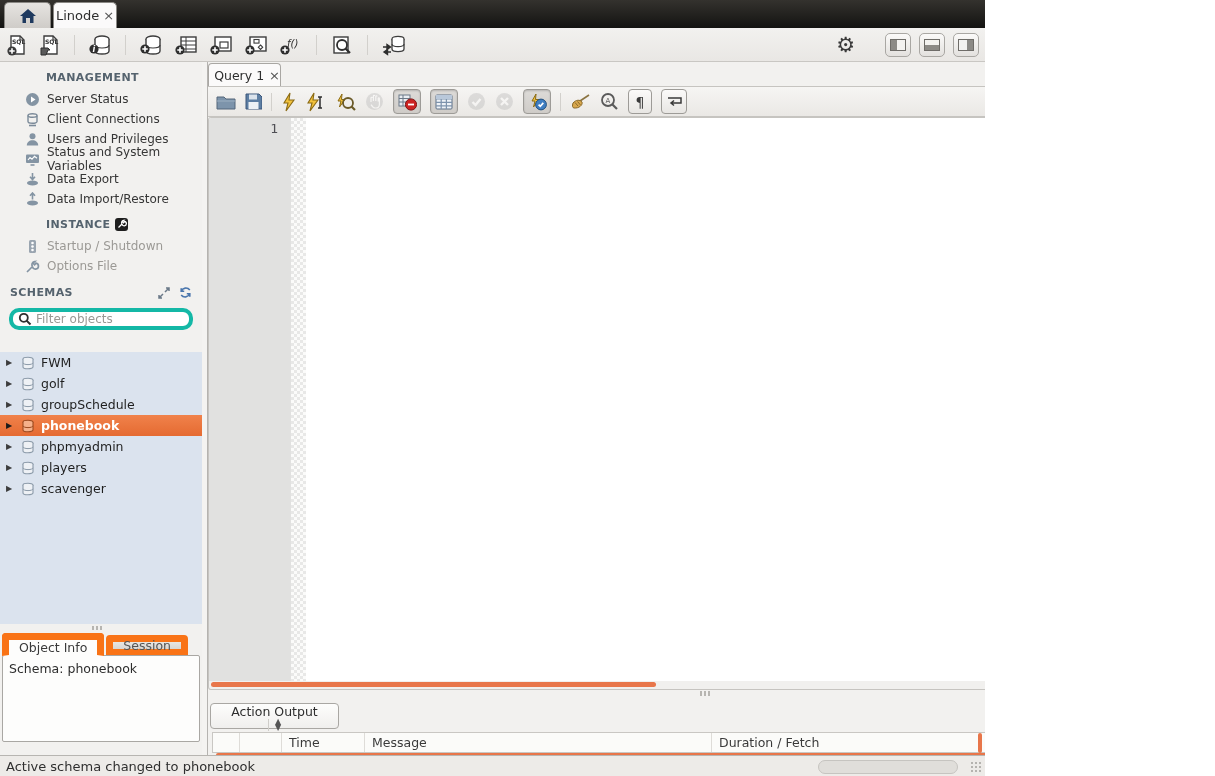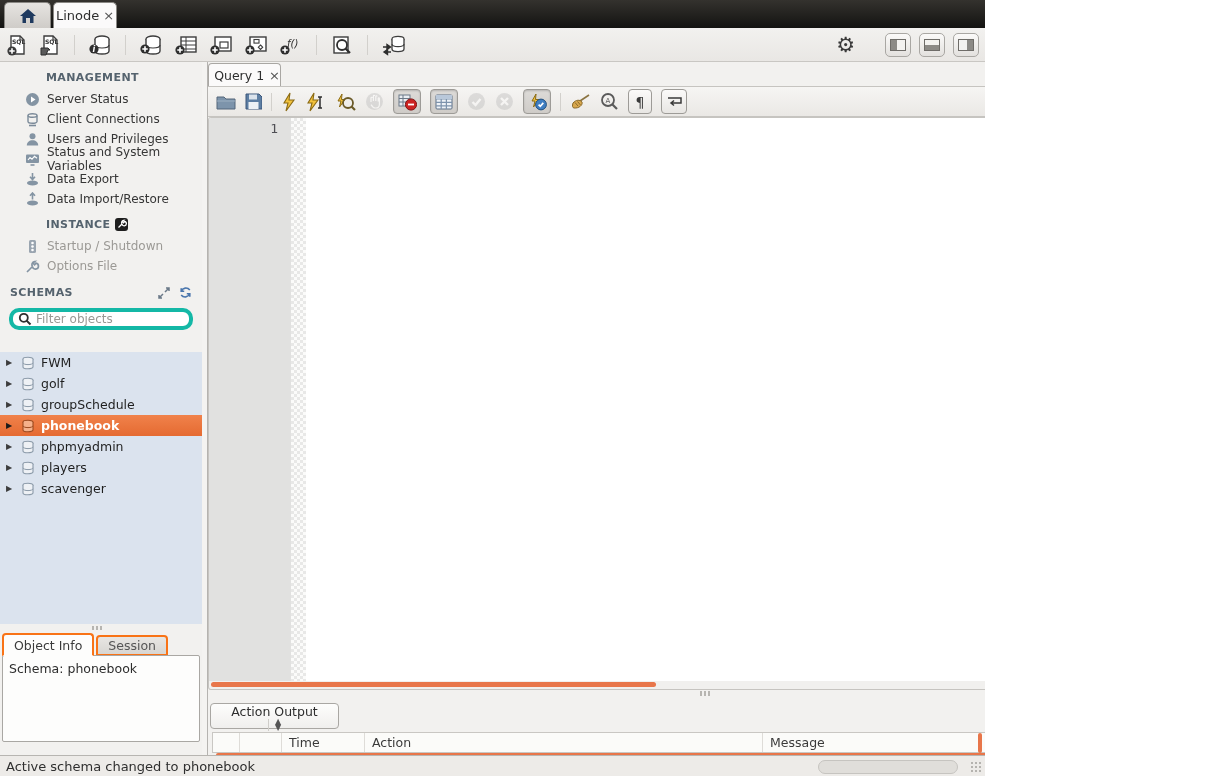--- a/index.html
+++ b/index.html
@@ -42,21 +42,21 @@
   .schema-row { display:flex; align-items:center; height:21px; padding-left:6px; gap:6px; font-size:12.5px; color:#1f1f1f; cursor:default; }
   .schema-row .tri { font-size:8px; color:#3c3c3c; width:9px; }
   .schema-row.selected { background:linear-gradient(#f0824b,#e56a31); color:#fff; font-weight:bold; }
   .schema-row.selected .tri { color:#1a1a1a; }
 
   .hsplit { position:absolute; bottom:123px; left:0; width:202px; height:8px; background:#f2f1ef; }
   .hsplit .dots { position:absolute; left:92px; top:2px; display:flex; gap:2px; }
   .hsplit .dots i { display:block; width:2px; height:4px; background:#b7b5b1; }
 
   .info-tabs { position:absolute; bottom:99px; left:2px; display:flex; align-items:flex-end; }
-  .info-tab { height:23px; padding:0 10px; display:flex; align-items:center; font-size:12.5px; border:2px solid #f97316; border-radius:4px 4px 0 0; color:#3a3a3a; }
+  .info-tab { height:23px; padding:0 10px; display:flex; align-items:center; font-size:12.5px; border:7px solid #f97316; border-radius:4px 4px 0 0; color:#3a3a3a; }
   .info-tab.active { background:#fdfdfc; border-bottom:1px solid #fdfdfc; z-index:2; }
   .info-tab.inactive { background:linear-gradient(#e8e6e3,#d8d6d2); height:21px; margin-left:2px; color:#555; }
   .info-panel { position:absolute; bottom:13px; left:2px; width:198px; height:87px; background:#fdfdfc; border:1px solid #a9a7a3; border-radius:2px; padding:5px 6px; font-size:12.5px; color:#2d2d2d; }
 
   
   .main { position:absolute; top:62px; left:208px; right:0; bottom:21px; background:#f2f1ef; }
   .query-tabbar { position:absolute; top:0; left:0; right:0; height:24px; }
   .query-tab { position:absolute; left:0; top:1px; height:23px; width:73px; background:#fbfafa; border:1px solid #a9a7a3; border-bottom:none; border-radius:4px 4px 0 0; display:flex; align-items:center; justify-content:flex-end; gap:5px; font-size:12.5px; color:#2e2e2e; }
   .sql-toolbar { position:absolute; top:24px; left:0; right:0; height:31px; background:linear-gradient(#f6f5f3,#eae8e5); border-top:1px solid #c6c4c0; border-bottom:1px solid #c6c4c0; display:flex; align-items:center; gap:9px; padding:0 8px; }
   .st-sep { width:1px; height:18px; background:#d2d0cc; }
@@ -579,23 +579,20 @@
         </span>
       </div>
     </div>
 
     <div class="grid-head">
       <div class="gh-col" style="width:27px"></div>
       <div class="gh-col" style="width:42px"></div>
       <div class="gh-col" style="width:83px">
           <span>Time</span>
         </div>
-      <div class="gh-col" style="width:398px">
-          <span>Action</span>
-        </div>
       <div class="gh-col" style="width:347px">
           <span>Message</span>
         </div>
       <div class="gh-col" style="flex:1; border-right:none;">
           <span>Duration / Fetch</span>
         </div>
     </div>
     <div class="grid-hscroll"></div>
     <div class="grid-vscroll"></div>
   </div>

